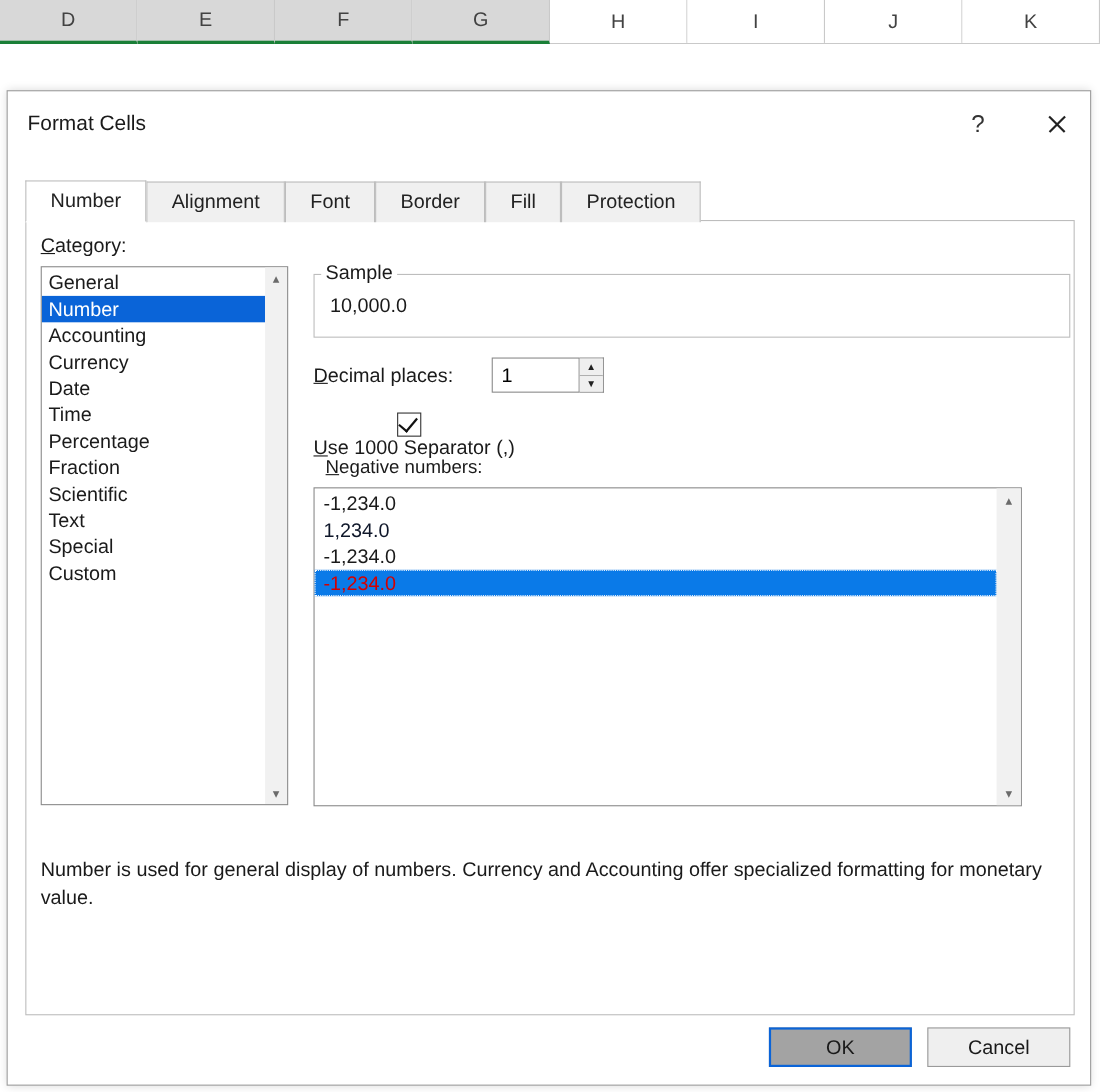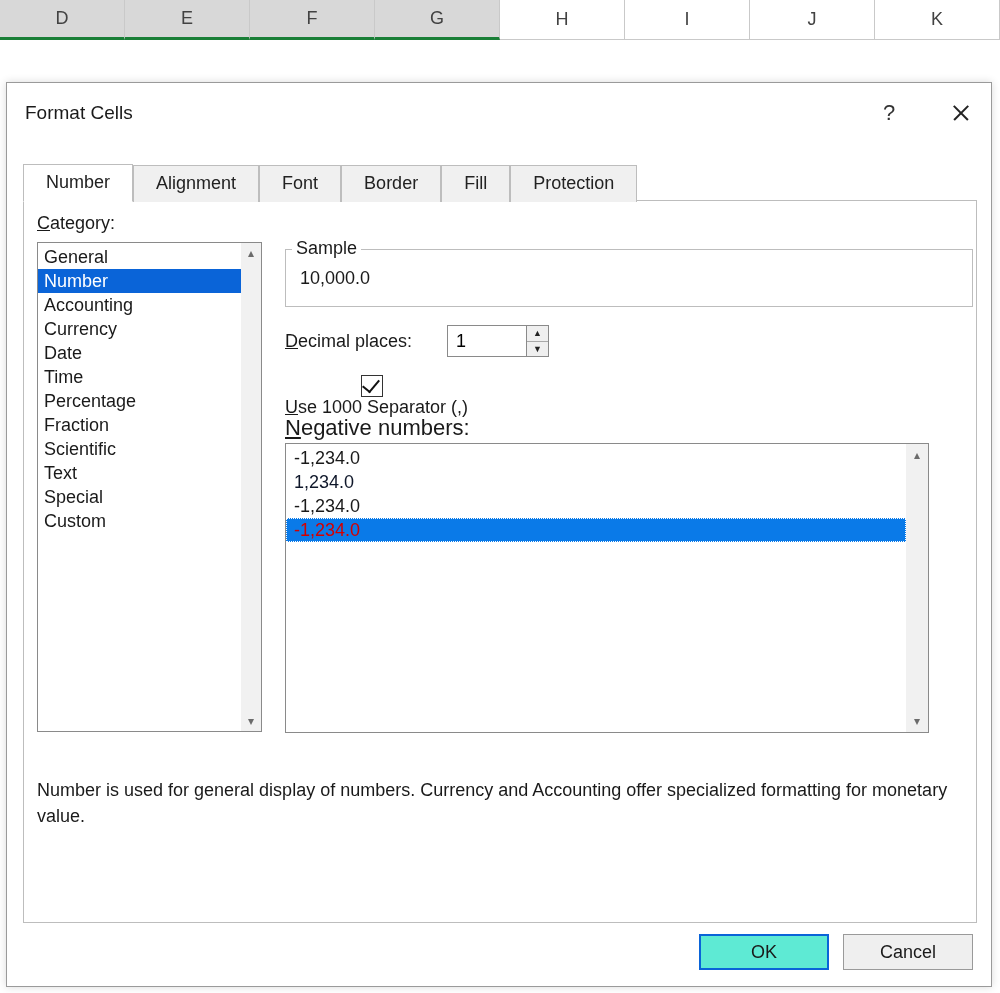--- a/index.html
+++ b/index.html
@@ -238,22 +238,22 @@
     width: 8px; height: 14px;
     border: solid #111;
     border-width: 0 2.5px 2.5px 0;
     transform: rotate(40deg);
   }
   .chk-row .ul { text-decoration: underline; }
 
   
   .neg-label {
     position: absolute;
-    top: 332px; left: 278px;
-    font-size: 22px;
+    top: 332px; left: 289px;
+    font-size: 17px;
   }
   .neg-label .ul { text-decoration: underline; }
   .neg-list {
     position: absolute;
     top: 360px; left: 278px;
     width: 644px; height: 290px;
     border: 1px solid #8a8a8a;
     background: #ffffff;
   }
   .neg-inner {
@@ -303,21 +303,21 @@
   }
   .btn {
     width: 130px; height: 36px;
     border: 1px solid #9a9a9a;
     background: #efefef;
     display: flex; align-items: center; justify-content: center;
     font-size: 18px;
   }
   .btn.primary {
     border: 2px solid #0a64d8;
-    background: #5eead4;
+    background: #a3a3a3;
   }
 </style>
 </head>
 <body>
 
 <div class="sheet-bg">
   <div class="col-headers" id="col-headers">
       <div class="col-head sel">D</div>
       <div class="col-head sel">E</div>
       <div class="col-head sel">F</div>

